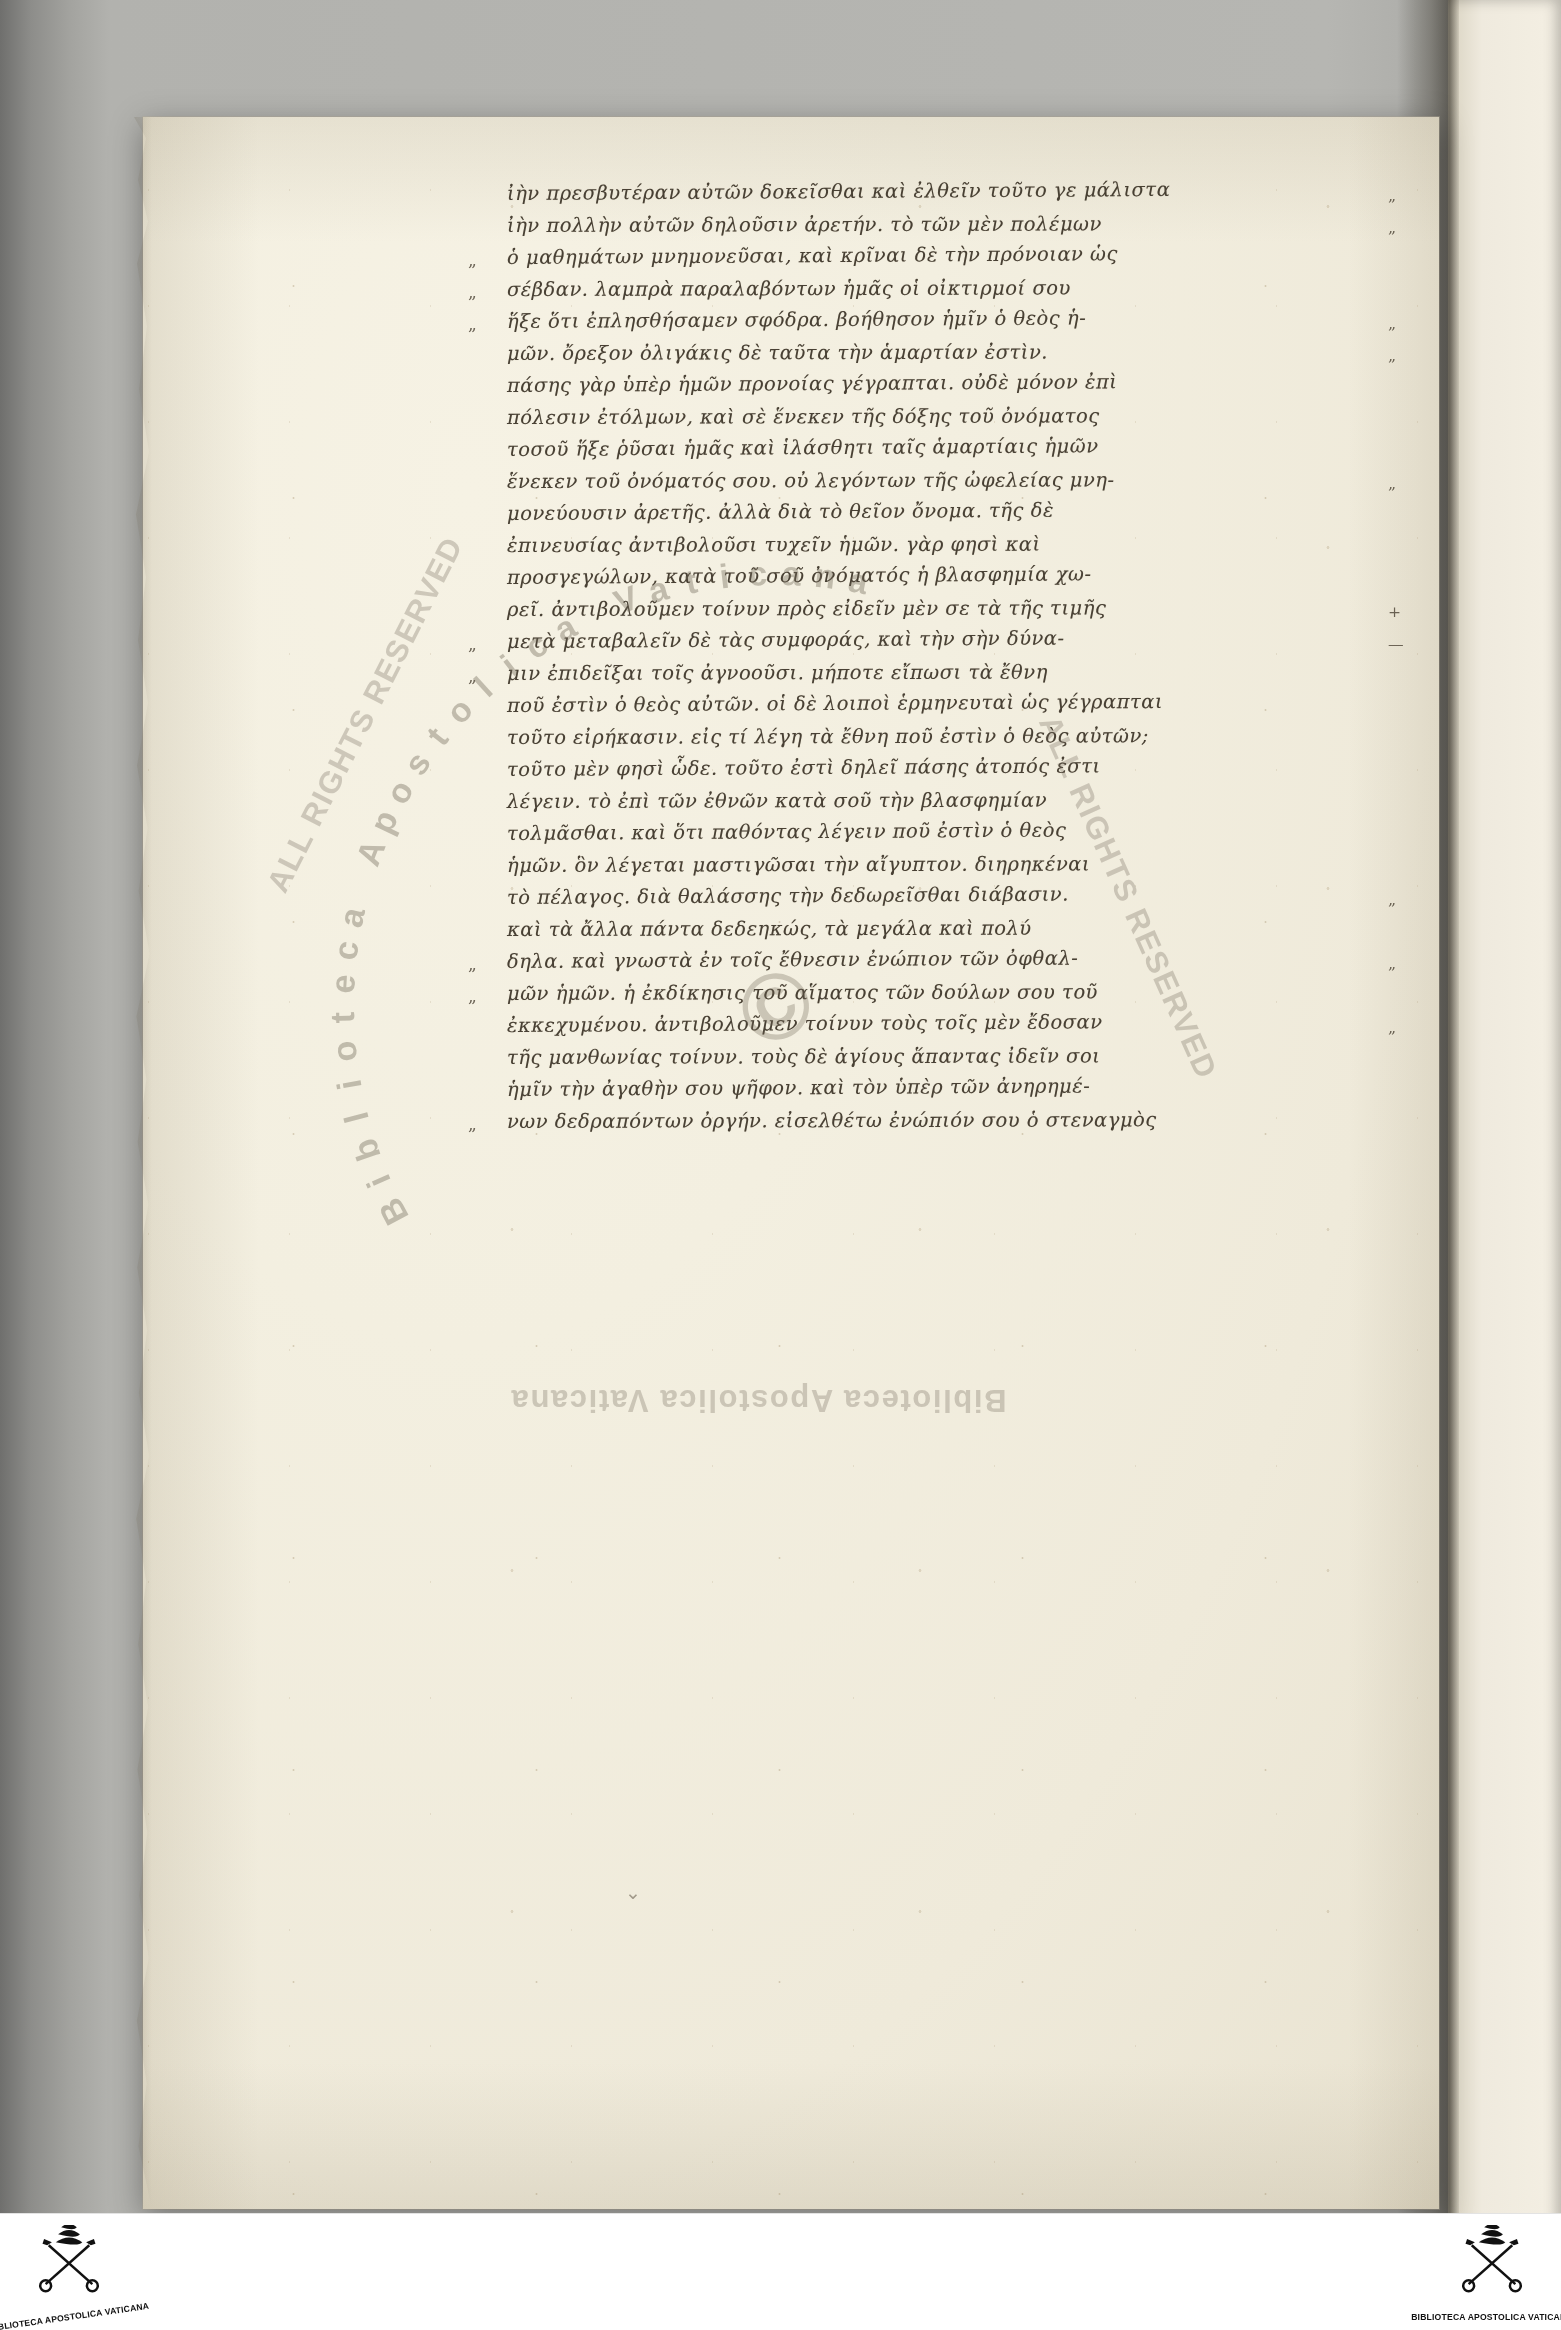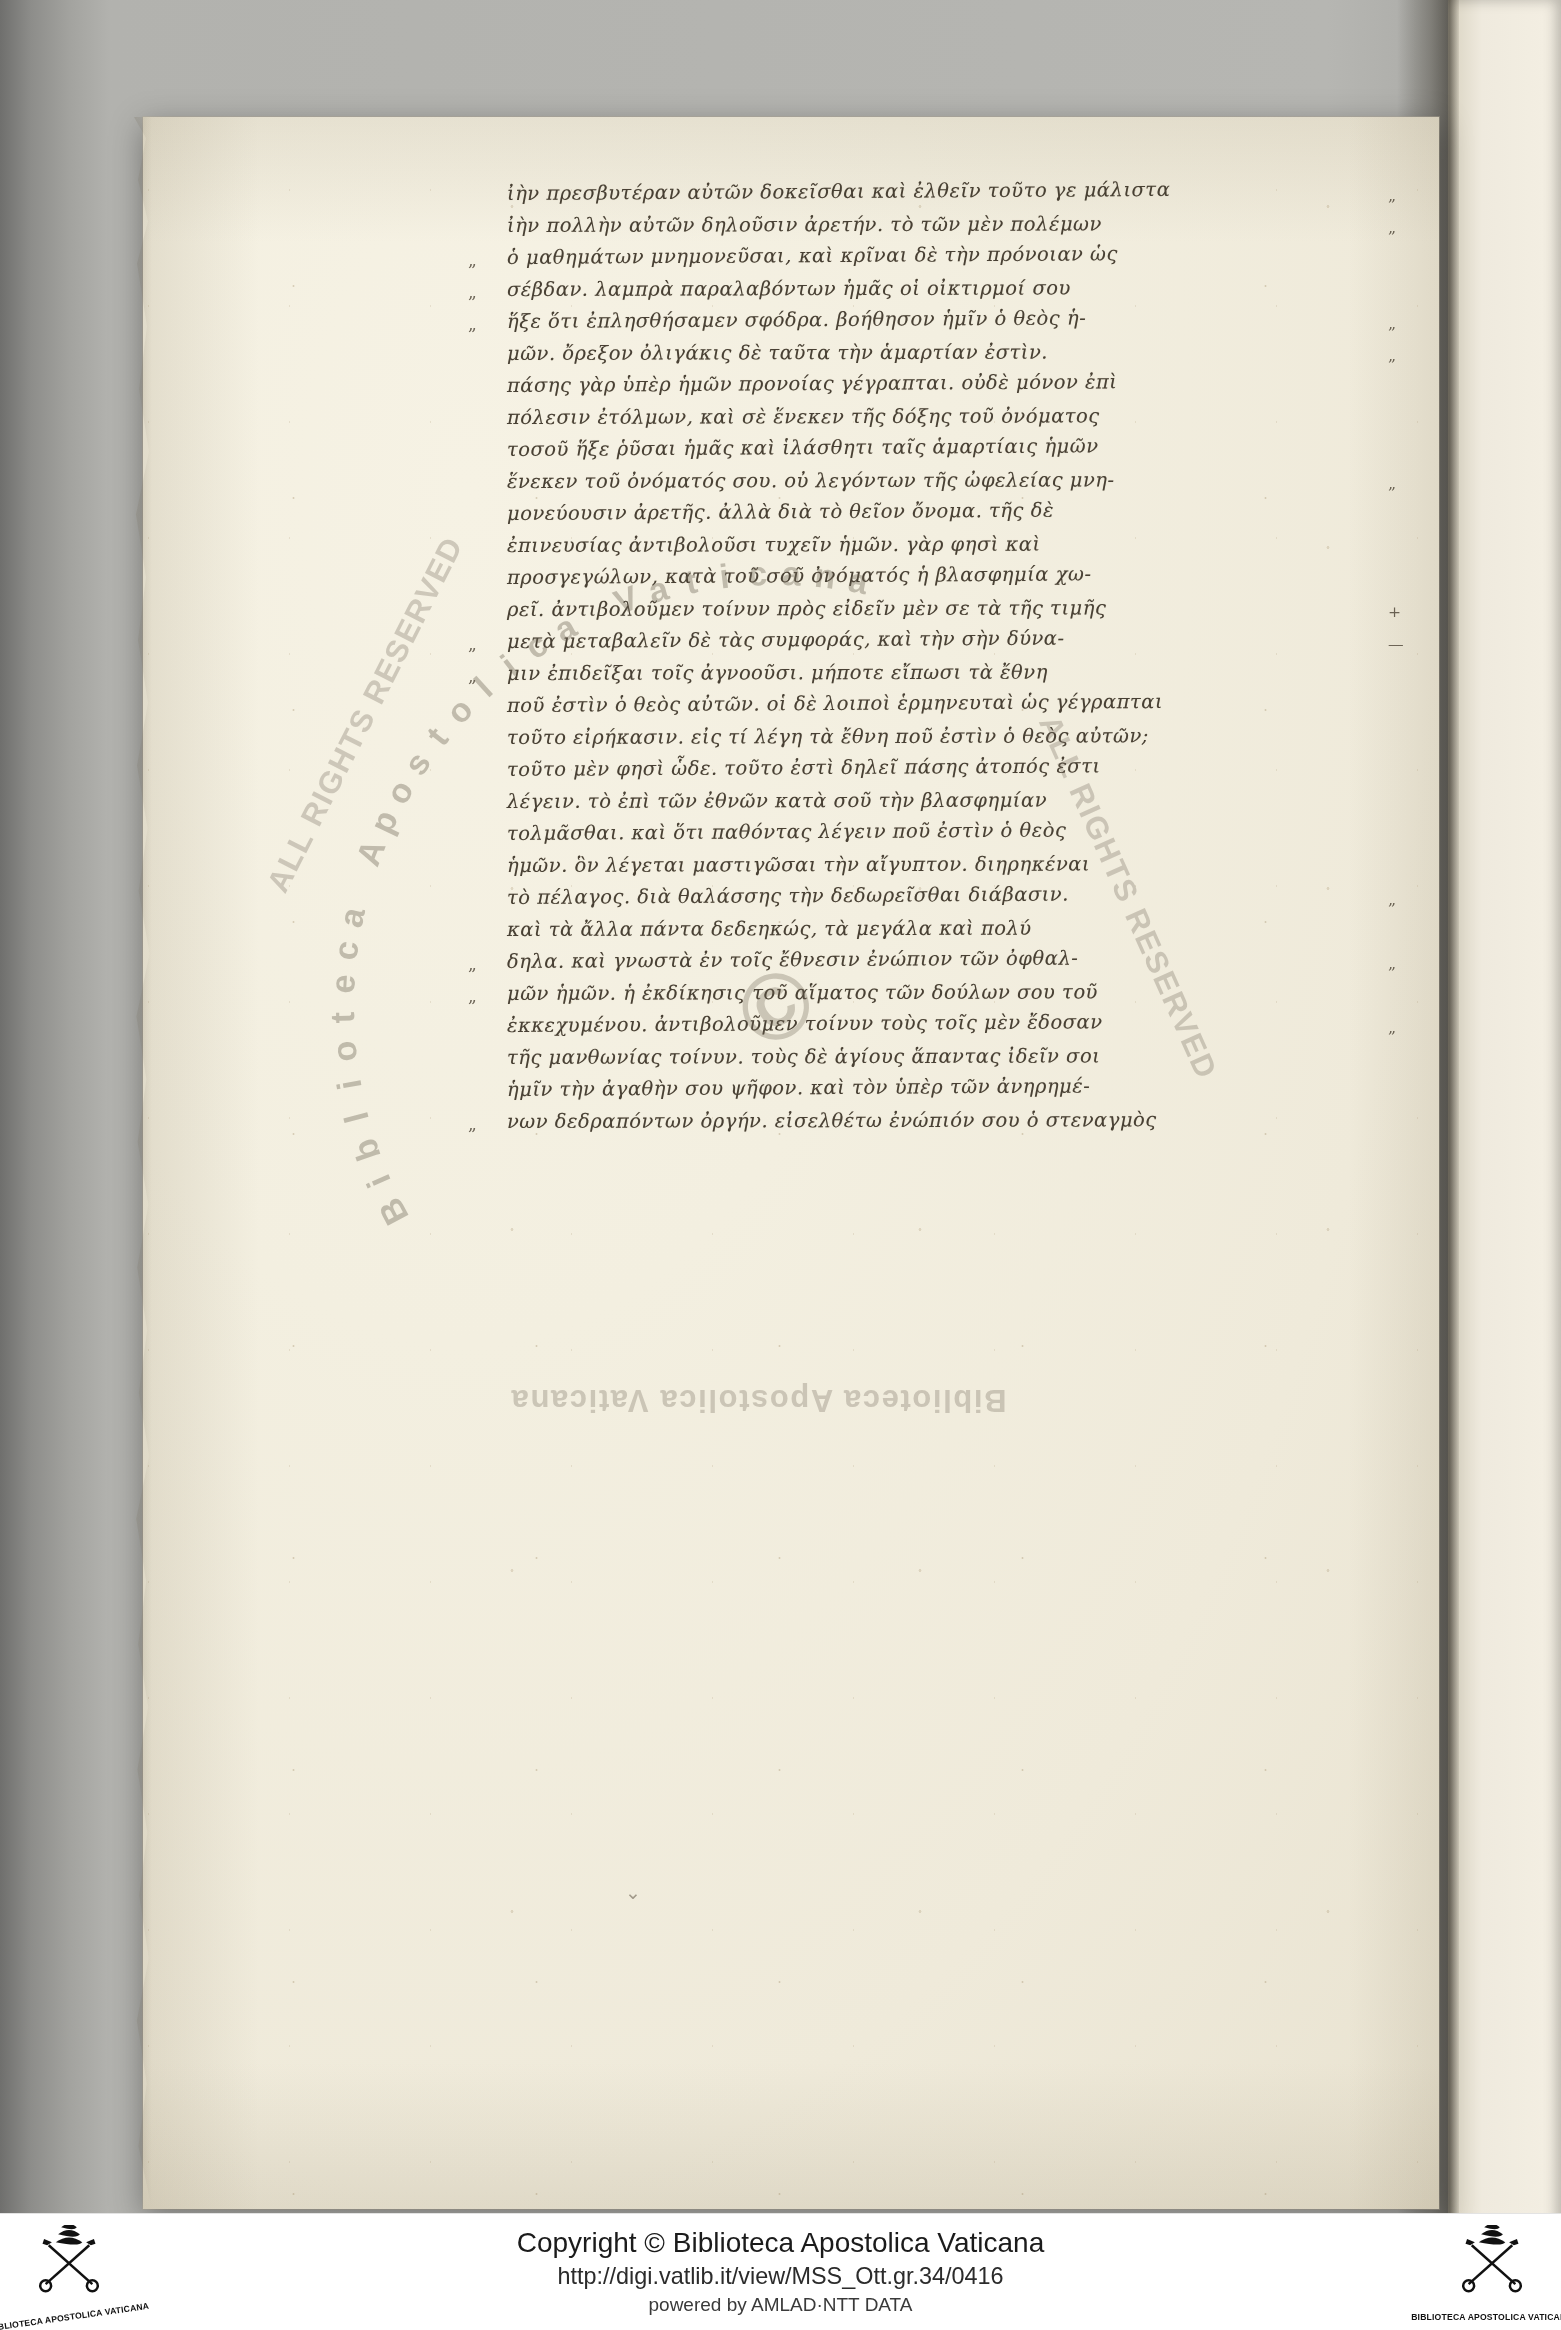--- a/index.html
+++ b/index.html
@@ -458,25 +458,20 @@
 
           <path d="M-17,-30 q17,-12 34,0 q-4,6 -34,0 z" fill="#111"></path>
           <path d="M-14,-40 q14,-11 28,0 q-4,6 -28,0 z" fill="#111"></path>
           <path d="M-10,-49 q10,-9 20,0 q-3,5 -20,0 z" fill="#111"></path>
           <circle cx="0" cy="-53" r="4" fill="#111"></circle>
         </g>
       </svg>
       <div class="crest-label">BIBLIOTECA APOSTOLICA VATICANA</div>
     </div>
 
-    <div class="footer-center">
-      <div class="footer-line1">Copyright © Biblioteca Apostolica Vaticana</div>
-      <div class="footer-line2">http://digi.vatlib.it/view/MSS_Ott.gr.34/0416</div>
-      <div class="footer-line3">powered by AMLAD·NTT DATA</div>
-    </div>
 
     <div class="crest crest-right">
       <svg viewBox="0 0 128 122" width="100" height="95" aria-hidden="true">
         <g transform="translate(64,52)">
           <g stroke="#111" stroke-width="3.2" fill="none">
             <line x1="-30" y1="24" x2="26" y2="-26"></line>
             <line x1="30" y1="24" x2="-26" y2="-26"></line>
           </g>
           <circle cx="-30" cy="26" r="7" fill="none" stroke="#111" stroke-width="3.2"></circle>
           <circle cx="30" cy="26" r="7" fill="none" stroke="#111" stroke-width="3.2"></circle>

